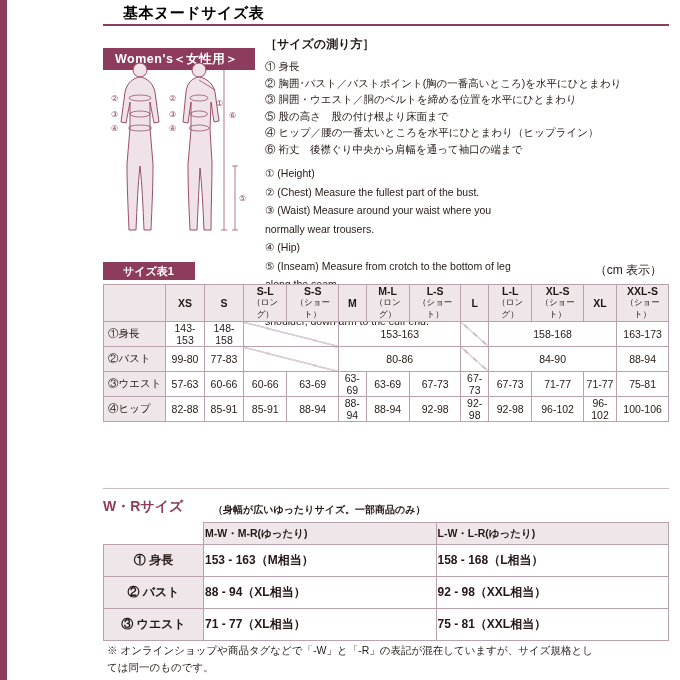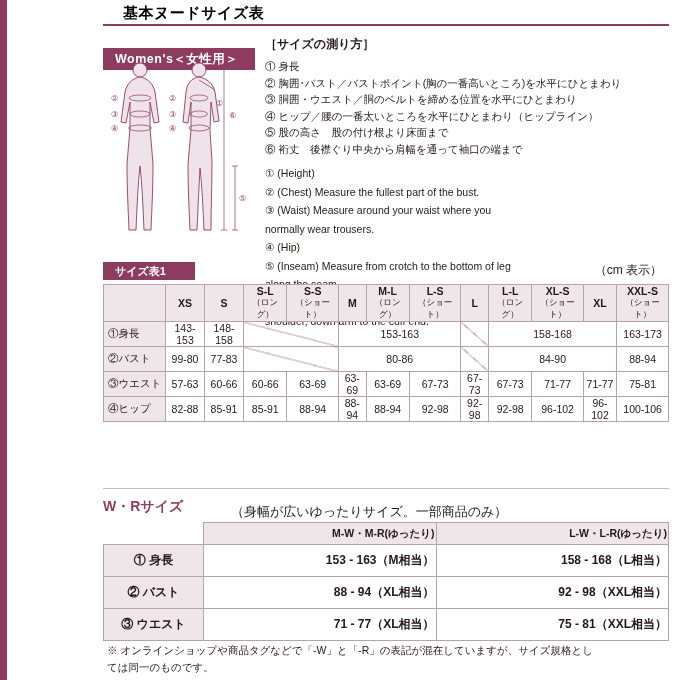--- a/index.html
+++ b/index.html
@@ -40,21 +40,21 @@
     position:absolute; left:258px; top:36px; width:404px;
   }
   .howto .head { font-size:12px; font-weight:bold; margin-bottom:5px; }
   .howto .jp { font-size:10.5px; line-height:16.5px; }
   .howto .en { font-size:10.5px; line-height:16.5px; margin-top:8px; }
   .howto .en div { margin-bottom:2px; }
   
   .sz-label {
     position:absolute; left:96px; top:262px; width:92px; height:18px;
     background:#8e3c5e; color:#fff; font-size:11px; font-weight:bold;
-    display:flex; align-items:center; padding-left:12px;
+    display:flex; align-items:center; padding-left:20px;
   }
   .cm-note { position:absolute; right:18px; top:262px; font-size:12px; }
   
   table.sz {
     position:absolute; left:96px; top:284px; width:566px;
     border-collapse:collapse; font-size:10.5px;
   }
   table.sz th, table.sz td {
     border:1px solid #b9a2ad;
     text-align:center; vertical-align:middle;
@@ -71,27 +71,27 @@
     background:
       linear-gradient(to top right,
         transparent calc(50% - 0.5px), #b9a2ad calc(50% - 0.5px),
         #b9a2ad calc(50% + 0.5px), transparent calc(50% + 0.5px));
   }
   
   .notes { position:absolute; left:100px; top:446px; width:560px; font-size:10.5px; line-height:19px; }
   .divider { position:absolute; left:96px; top:488px; width:566px; border-top:1px solid #c9b9c1; }
   
   .wr-head { position:absolute; left:96px; top:498px; font-size:14px; font-weight:bold; color:#8e3c5e; }
-  .wr-sub { position:absolute; left:224px; top:503px; font-size:13px; color:#231815; }
+  .wr-sub { position:absolute; left:206px; top:503px; font-size:10px; color:#231815;font-weight:bold; }
   table.wr {
     position:absolute; left:96px; top:522px; width:566px;
     border-collapse:collapse; font-size:12px;
   }
   table.wr th, table.wr td {
-    border:1px solid #b9a2ad; text-align:right; vertical-align:middle; height:32px;
+    border:1px solid #b9a2ad; text-align:left; vertical-align:middle; height:32px;
   }
   table.wr thead th { background:#efe6ea; font-size:10.5px; font-weight:bold; height:22px; }
   table.wr thead th.blank { background:#ffffff; border:none; width:100px; }
   table.wr tbody th { background:#efe6ea; font-size:12px; font-weight:bold; width:100px; text-align:center; }
   table.wr tbody td { font-weight:bold; }
   .foot { position:absolute; left:100px; top:642px; width:560px; font-size:10.5px; line-height:17px; }
 </style>
 </head>
 <body>
 
@@ -148,22 +148,22 @@
       </g>
     </svg>
   </div>
 
   <div class="howto">
     <div class="head">［サイズの測り方］</div>
     <div class="jp">
       <div>① 身長</div>
       <div>② 胸囲･バスト／バストポイント(胸の一番高いところ)を水平にひとまわり</div>
       <div>③ 胴囲・ウエスト／胴のベルトを締める位置を水平にひとまわり</div>
+      <div>⑤ 股の高さ　股の付け根より床面まで</div>
       <div>④ ヒップ／腰の一番太いところを水平にひとまわり（ヒップライン）</div>
-      <div>⑤ 股の高さ　股の付け根より床面まで</div>
       <div>⑥ 裄丈　後襟ぐり中央から肩幅を通って袖口の端まで</div>
     </div>
     <div class="en">
       <div>① (Height)</div>
       <div>② (Chest) Measure the fullest part of the bust.</div>
       <div>③ (Waist) Measure around your waist where you</div>
       <div>normally wear trousers.</div>
       <div>④ (Hip)</div>
       <div>⑤ (Inseam) Measure from crotch to the bottom of leg</div>
       <div>along the seam.</div>

